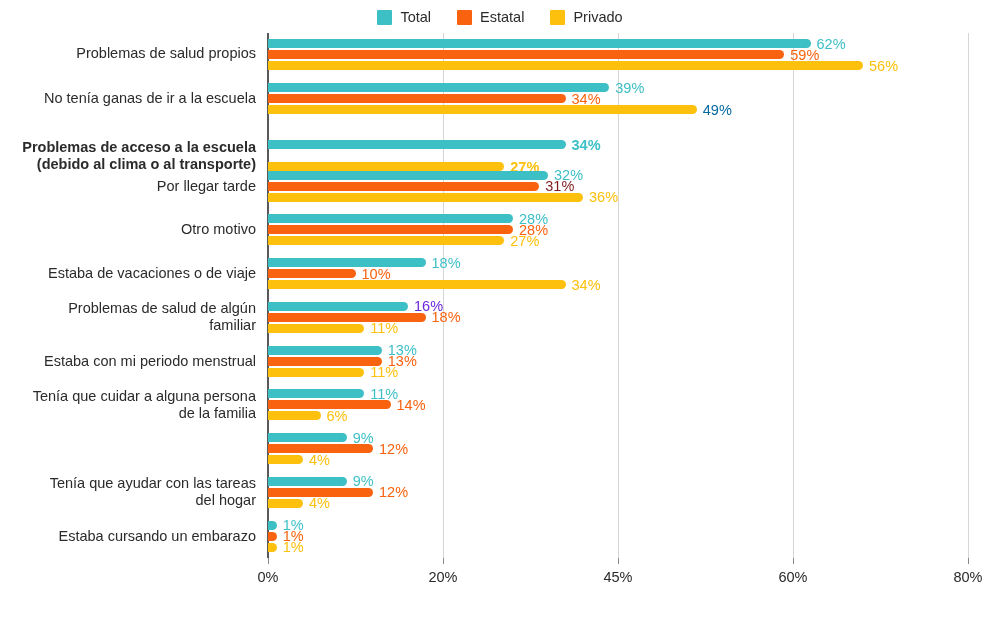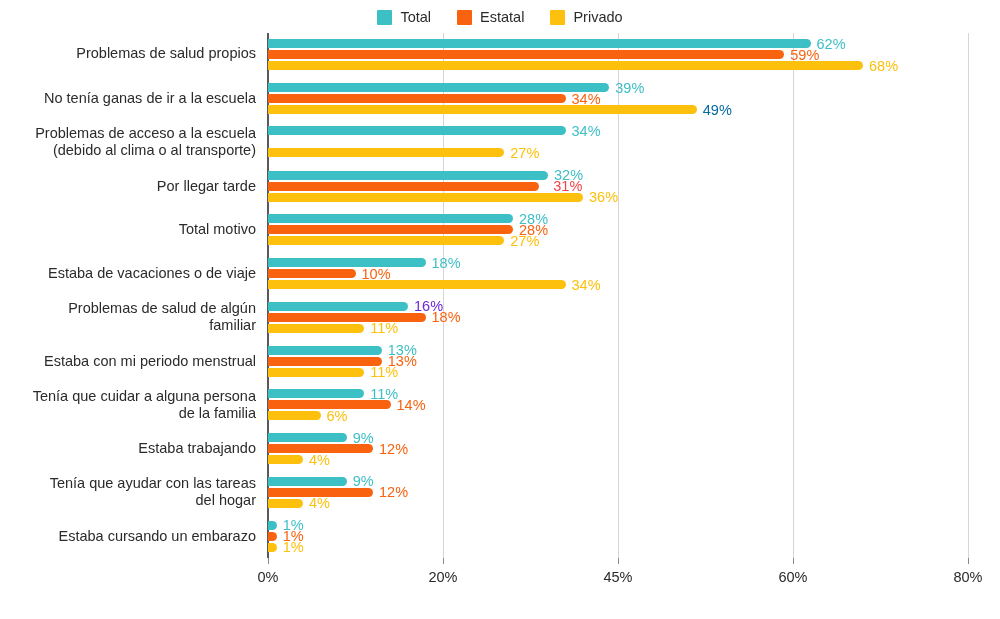--- a/index.html
+++ b/index.html
@@ -178,41 +178,41 @@
           <div class="bar-row" style="top: 6.375px; width: 700px;">
             <div class="bar" style="width: 542.5px; background: rgb(61, 191, 198);"></div>
             <span class="bar-value" style="left: 548.5px; color: rgb(61, 191, 198);">62%</span>
           </div>
           <div class="bar-row" style="top: 17.375px; width: 700px;">
             <div class="bar" style="width: 516.25px; background: rgb(249, 98, 15);"></div>
             <span class="bar-value" style="left: 522.25px; color: rgb(249, 98, 15);">59%</span>
           </div>
           <div class="bar-row" style="top: 28.375px; width: 700px;">
             <div class="bar" style="width: 595px; background: rgb(253, 192, 13);"></div>
-            <span class="bar-value" style="left: 601px; color: rgb(253, 192, 13);">68%</span>
+            <span class="bar-value" style="left: 601px; color: rgb(253, 192, 13);">56%</span>
           </div>
         </div>
         <div class="cat-group" style="top: 43.75px; height: 43.75px;">
           <div class="cat-label" style="top: 13.375px;">
             <div>No tenía ganas de ir a la escuela</div>
           </div>
           <div class="bar-row" style="top: 6.375px; width: 700px;">
             <div class="bar" style="width: 341.25px; background: rgb(61, 191, 198);"></div>
             <span class="bar-value" style="left: 347.25px; color: rgb(61, 191, 198);">39%</span>
           </div>
           <div class="bar-row" style="top: 17.375px; width: 700px;">
             <div class="bar" style="width: 297.5px; background: rgb(249, 98, 15);"></div>
             <span class="bar-value" style="left: 303.5px; color: rgb(249, 98, 15);">34%</span>
           </div>
           <div class="bar-row" style="top: 28.375px; width: 700px;">
             <div class="bar" style="width: 428.75px; background: rgb(253, 192, 13);"></div>
             <span class="bar-value" style="left: 434.75px; color: #0369a1;">49%</span>
           </div>
         </div>
-        <div class="cat-group" style="top: 87px; height: 43.75px;">
+        <div class="cat-group" style="top: 101px; height: 43.75px; font-weight: bold;">
           <div class="cat-label" style="top: 4.875px;">
             <div>Problemas de acceso a la escuela</div>
             <div>(debido al clima o al transporte)</div>
           </div>
           <div class="bar-row" style="top: 6.375px; width: 700px;">
             <div class="bar" style="width: 297.5px; background: rgb(61, 191, 198);"></div>
             <span class="bar-value" style="left: 303.5px; color: rgb(61, 191, 198);">34%</span>
           </div>
           <div class="bar-row" style="top: 28.375px; width: 700px;">
             <div class="bar" style="width: 236.25px; background: rgb(253, 192, 13);"></div>
@@ -222,30 +222,30 @@
         <div class="cat-group" style="top: 131.25px; height: 43.75px;">
           <div class="cat-label" style="top: 13.375px;">
             <div>Por llegar tarde</div>
           </div>
           <div class="bar-row" style="top: 6.375px; width: 700px;">
             <div class="bar" style="width: 280px; background: rgb(61, 191, 198);"></div>
             <span class="bar-value" style="left: 286px; color: rgb(61, 191, 198);">32%</span>
           </div>
           <div class="bar-row" style="top: 17.375px; width: 700px;">
             <div class="bar" style="width: 271.25px; background: rgb(249, 98, 15);"></div>
-            <span class="bar-value" style="left: 277.25px; color: #ef4444; margin-left: 8px;">31%</span>
+            <span class="bar-value" style="left: 277.25px; color: #7f1d1d;">31%</span>
           </div>
           <div class="bar-row" style="top: 28.375px; width: 700px;">
             <div class="bar" style="width: 315px; background: rgb(253, 192, 13);"></div>
             <span class="bar-value" style="left: 321px; color: rgb(253, 192, 13);">36%</span>
           </div>
         </div>
         <div class="cat-group" style="top: 175px; height: 43.75px;">
           <div class="cat-label" style="top: 13.375px;">
-            <div>Total motivo</div>
+            <div>Otro motivo</div>
           </div>
           <div class="bar-row" style="top: 6.375px; width: 700px;">
             <div class="bar" style="width: 245px; background: rgb(61, 191, 198);"></div>
             <span class="bar-value" style="left: 251px; color: rgb(61, 191, 198);">28%</span>
           </div>
           <div class="bar-row" style="top: 17.375px; width: 700px;">
             <div class="bar" style="width: 245px; background: rgb(249, 98, 15);"></div>
             <span class="bar-value" style="left: 251px; color: rgb(249, 98, 15);">28%</span>
           </div>
           <div class="bar-row" style="top: 28.375px; width: 700px;">
@@ -317,23 +317,20 @@
           <div class="bar-row" style="top: 17.375px; width: 700px;">
             <div class="bar" style="width: 122.5px; background: rgb(249, 98, 15);"></div>
             <span class="bar-value" style="left: 128.5px; color: rgb(249, 98, 15);">14%</span>
           </div>
           <div class="bar-row" style="top: 28.375px; width: 700px;">
             <div class="bar" style="width: 52.5px; background: rgb(253, 192, 13);"></div>
             <span class="bar-value" style="left: 58.5px; color: rgb(253, 192, 13);">6%</span>
           </div>
         </div>
         <div class="cat-group" style="top: 393.75px; height: 43.75px;">
-          <div class="cat-label" style="top: 13.375px;">
-            <div>Estaba trabajando</div>
-          </div>
           <div class="bar-row" style="top: 6.375px; width: 700px;">
             <div class="bar" style="width: 78.75px; background: rgb(61, 191, 198);"></div>
             <span class="bar-value" style="left: 84.75px; color: rgb(61, 191, 198);">9%</span>
           </div>
           <div class="bar-row" style="top: 17.375px; width: 700px;">
             <div class="bar" style="width: 105px; background: rgb(249, 98, 15);"></div>
             <span class="bar-value" style="left: 111px; color: rgb(249, 98, 15);">12%</span>
           </div>
           <div class="bar-row" style="top: 28.375px; width: 700px;">
             <div class="bar" style="width: 35px; background: rgb(253, 192, 13);"></div>

